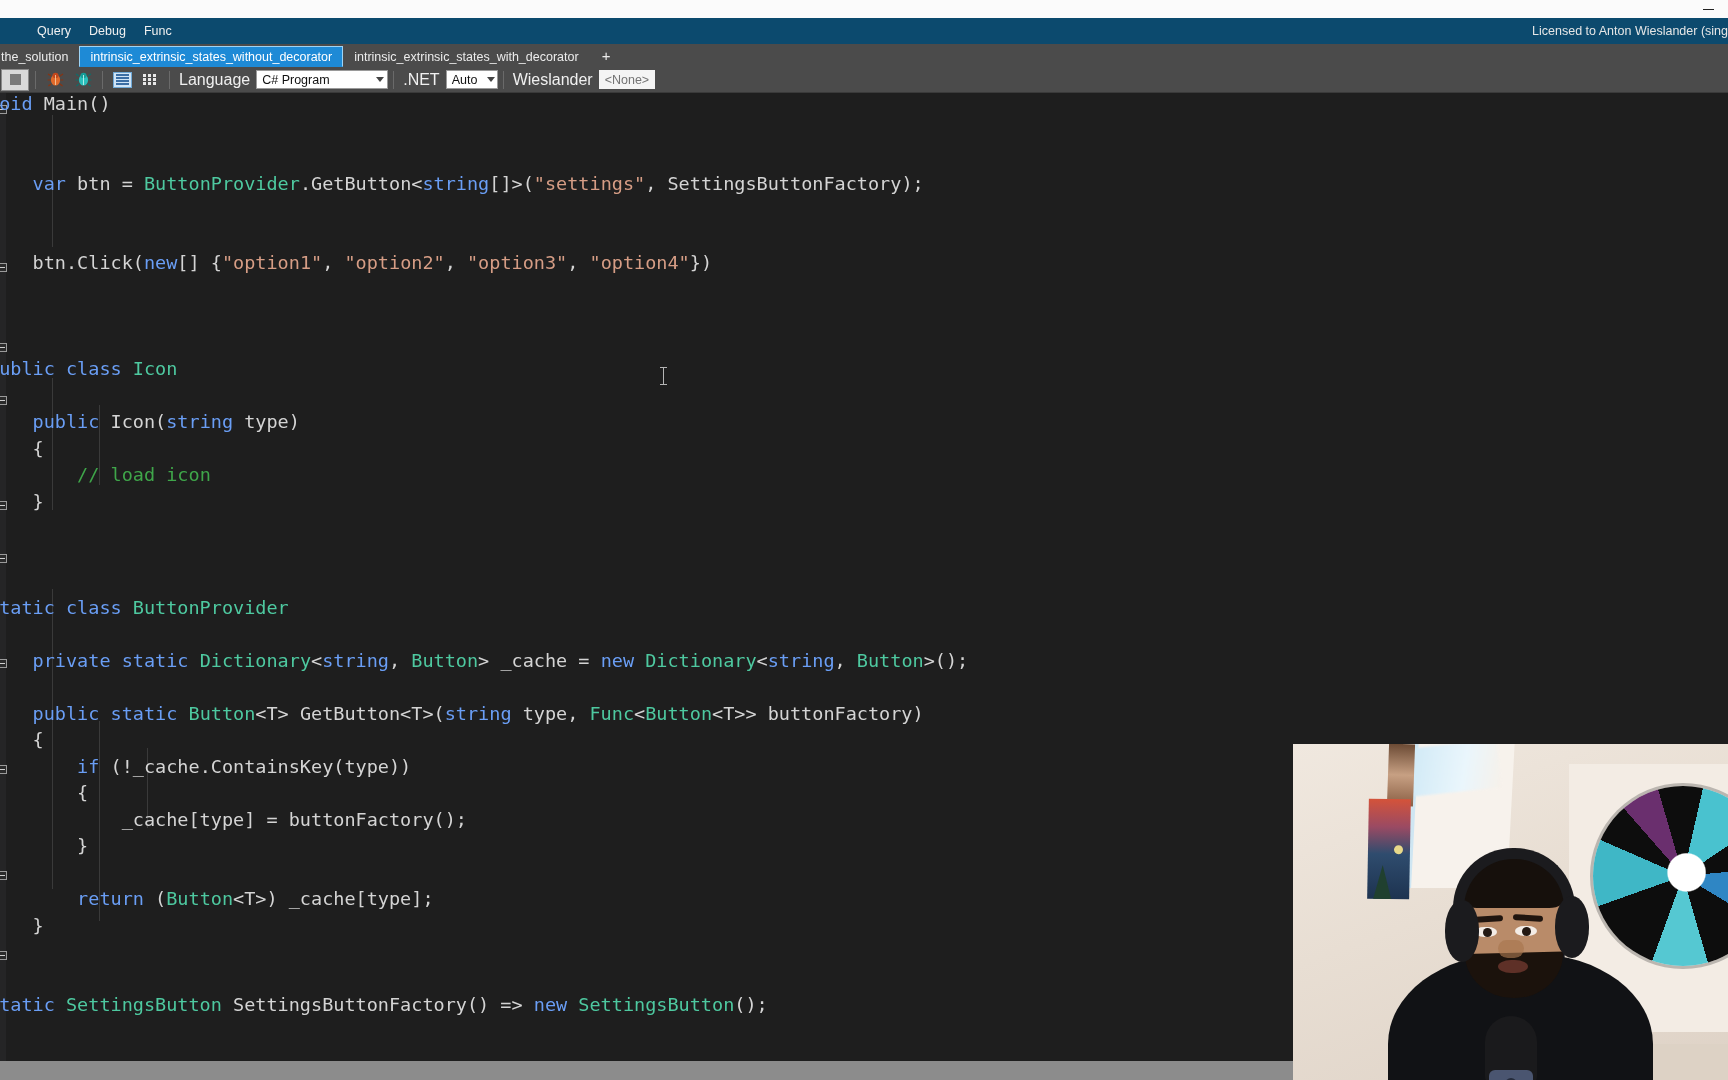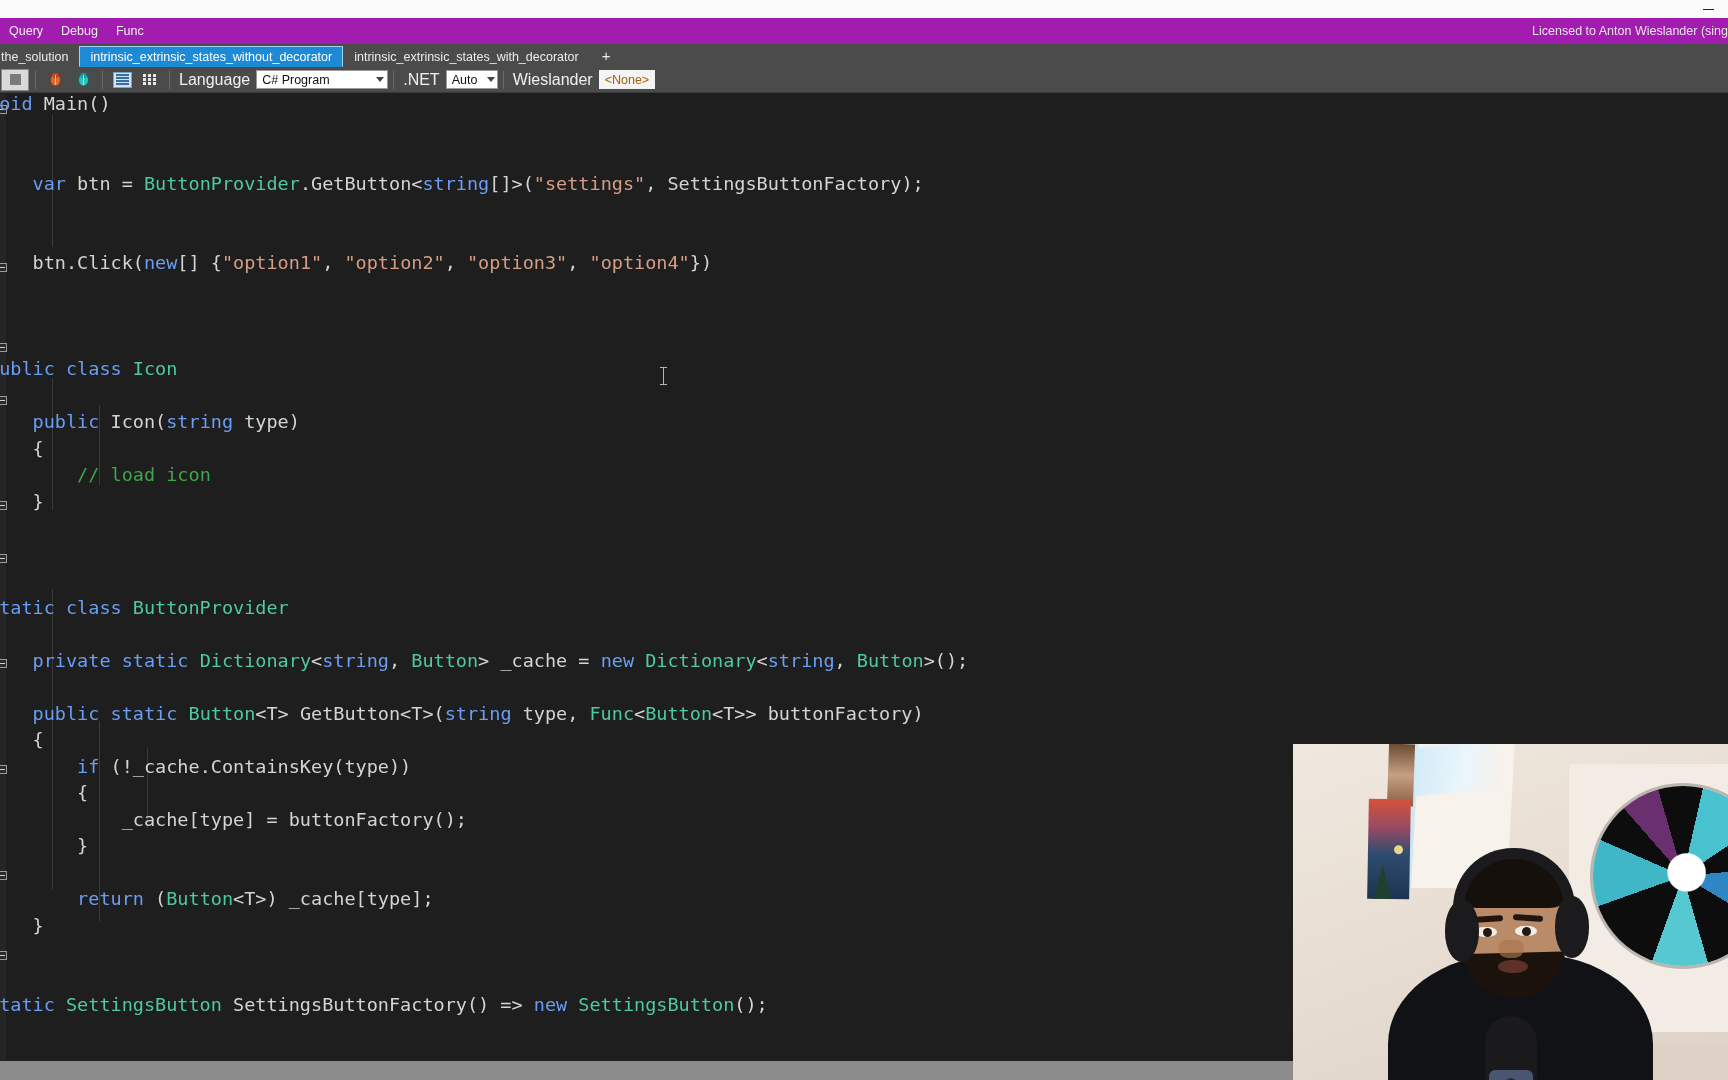--- a/index.html
+++ b/index.html
@@ -19,22 +19,22 @@
   #win-min {
     width: 40px; height: 18px;
     display: flex; align-items: center; justify-content: center;
     color: #222; font-size: 11px; line-height: 1;
   }
   #win-min .bar { width: 11px; height: 1px; background: #222; display: block; }
 
   
   #menubar {
     position: absolute; left: 0; top: 18px; width: 1728px; height: 26px;
-    background: #a21caf;
-    display: flex; align-items: center;
+    background: #0c4a6e;
+    display: flex; align-items: center; padding-left: 28px;
   }
   .menu-item {
     color: #f0f0f0; font-size: 12.5px;
     padding: 3px 9px 4px 9px;
     font-family: "Liberation Sans", sans-serif;
     white-space: nowrap;
   }
   #license {
     margin-left: auto; color: #e6e6e6; font-size: 12.5px;
     font-family: "Liberation Sans", sans-serif;
@@ -97,21 +97,21 @@
     display: flex; align-items: center; justify-content: space-between;
     padding: 0 3px 0 5px;
     font-family: "Liberation Sans", sans-serif;
   }
   .tb-select .caret {
     width: 0; height: 0; margin-left: 10px;
     border-left: 4px solid transparent; border-right: 4px solid transparent;
     border-top: 5px solid #444;
   }
   .tb-flat {
-    background: #f4f4f4; color: #a16207; font-size: 12.5px;
+    background: #f4f4f4; color: #737373; font-size: 12.5px;
     height: 19px; padding: 0 6px; display: flex; align-items: center;
     font-family: "Liberation Sans", sans-serif; white-space: nowrap;
   }
   .grid-icon { width: 17px; height: 14px; position: relative; }
   .grid-icon.sel { background: #cfe4f7; outline: 1px solid #6fa8d6; }
   .grid-icon .row { position: absolute; left: 2px; right: 2px; height: 2px; background: #3b6ea5; }
   .grid-icon .cel { position: absolute; width: 3px; height: 3px; background: #e8e8e8; }
 
   
   #editor {

